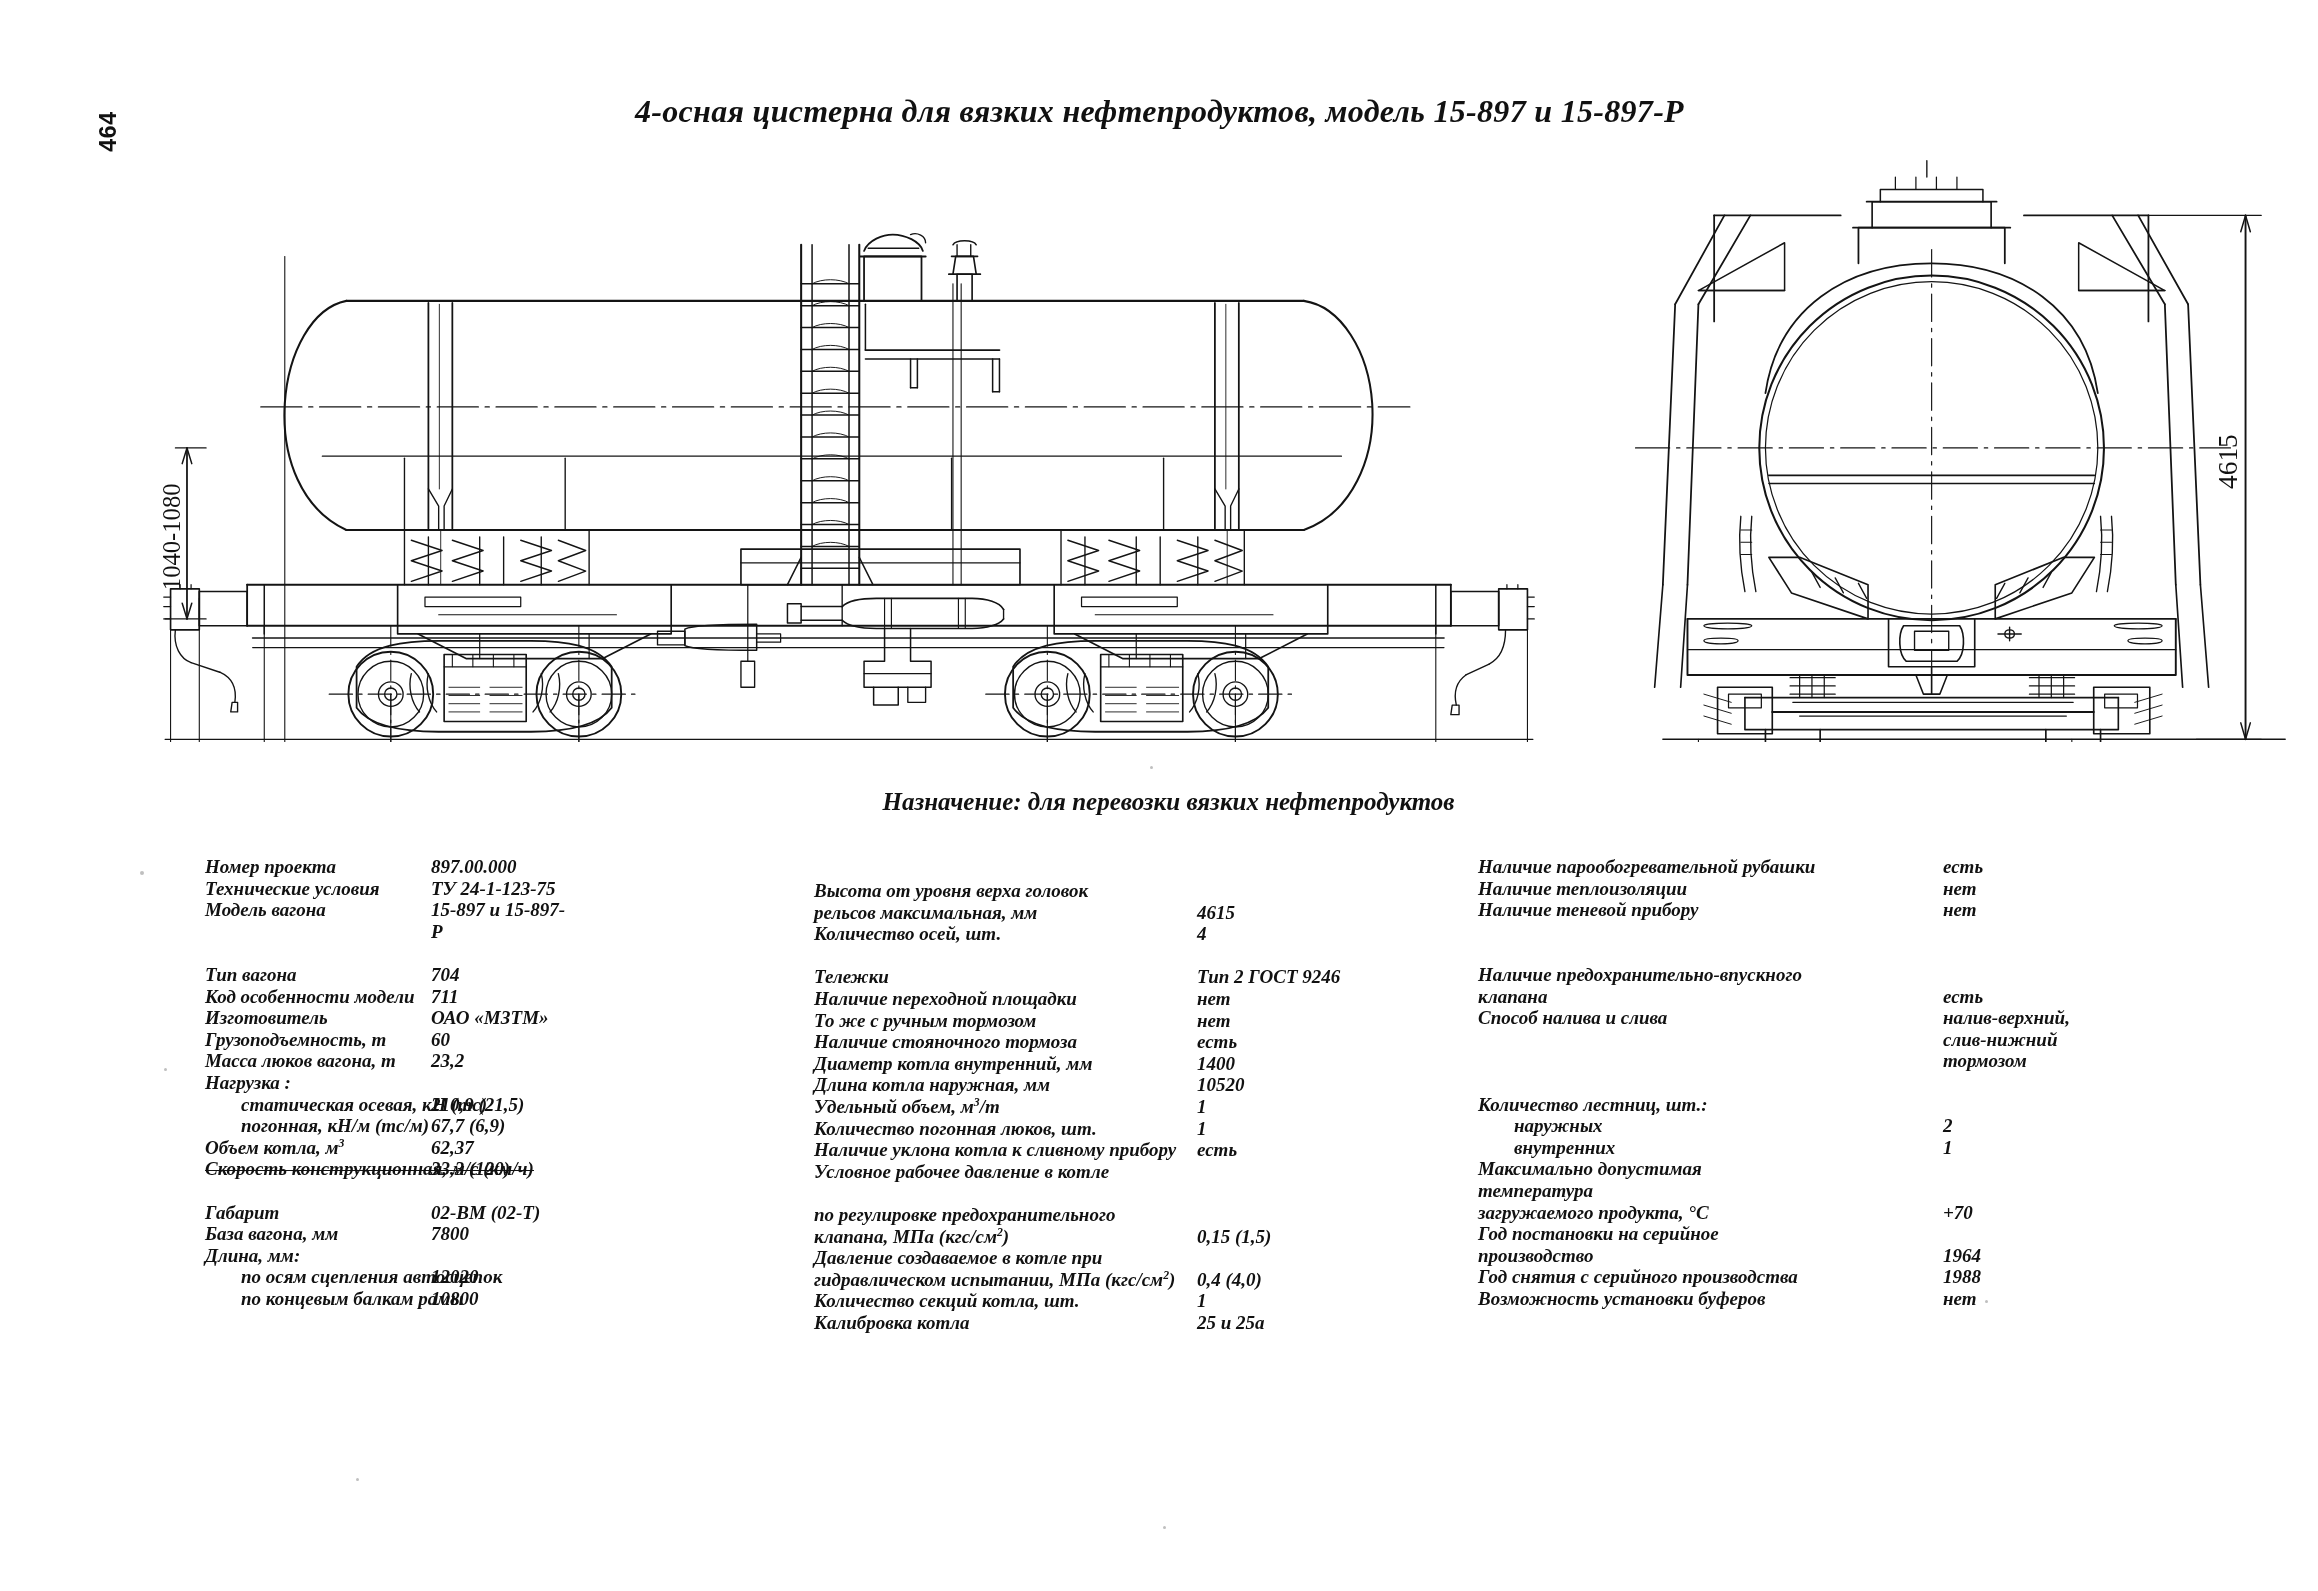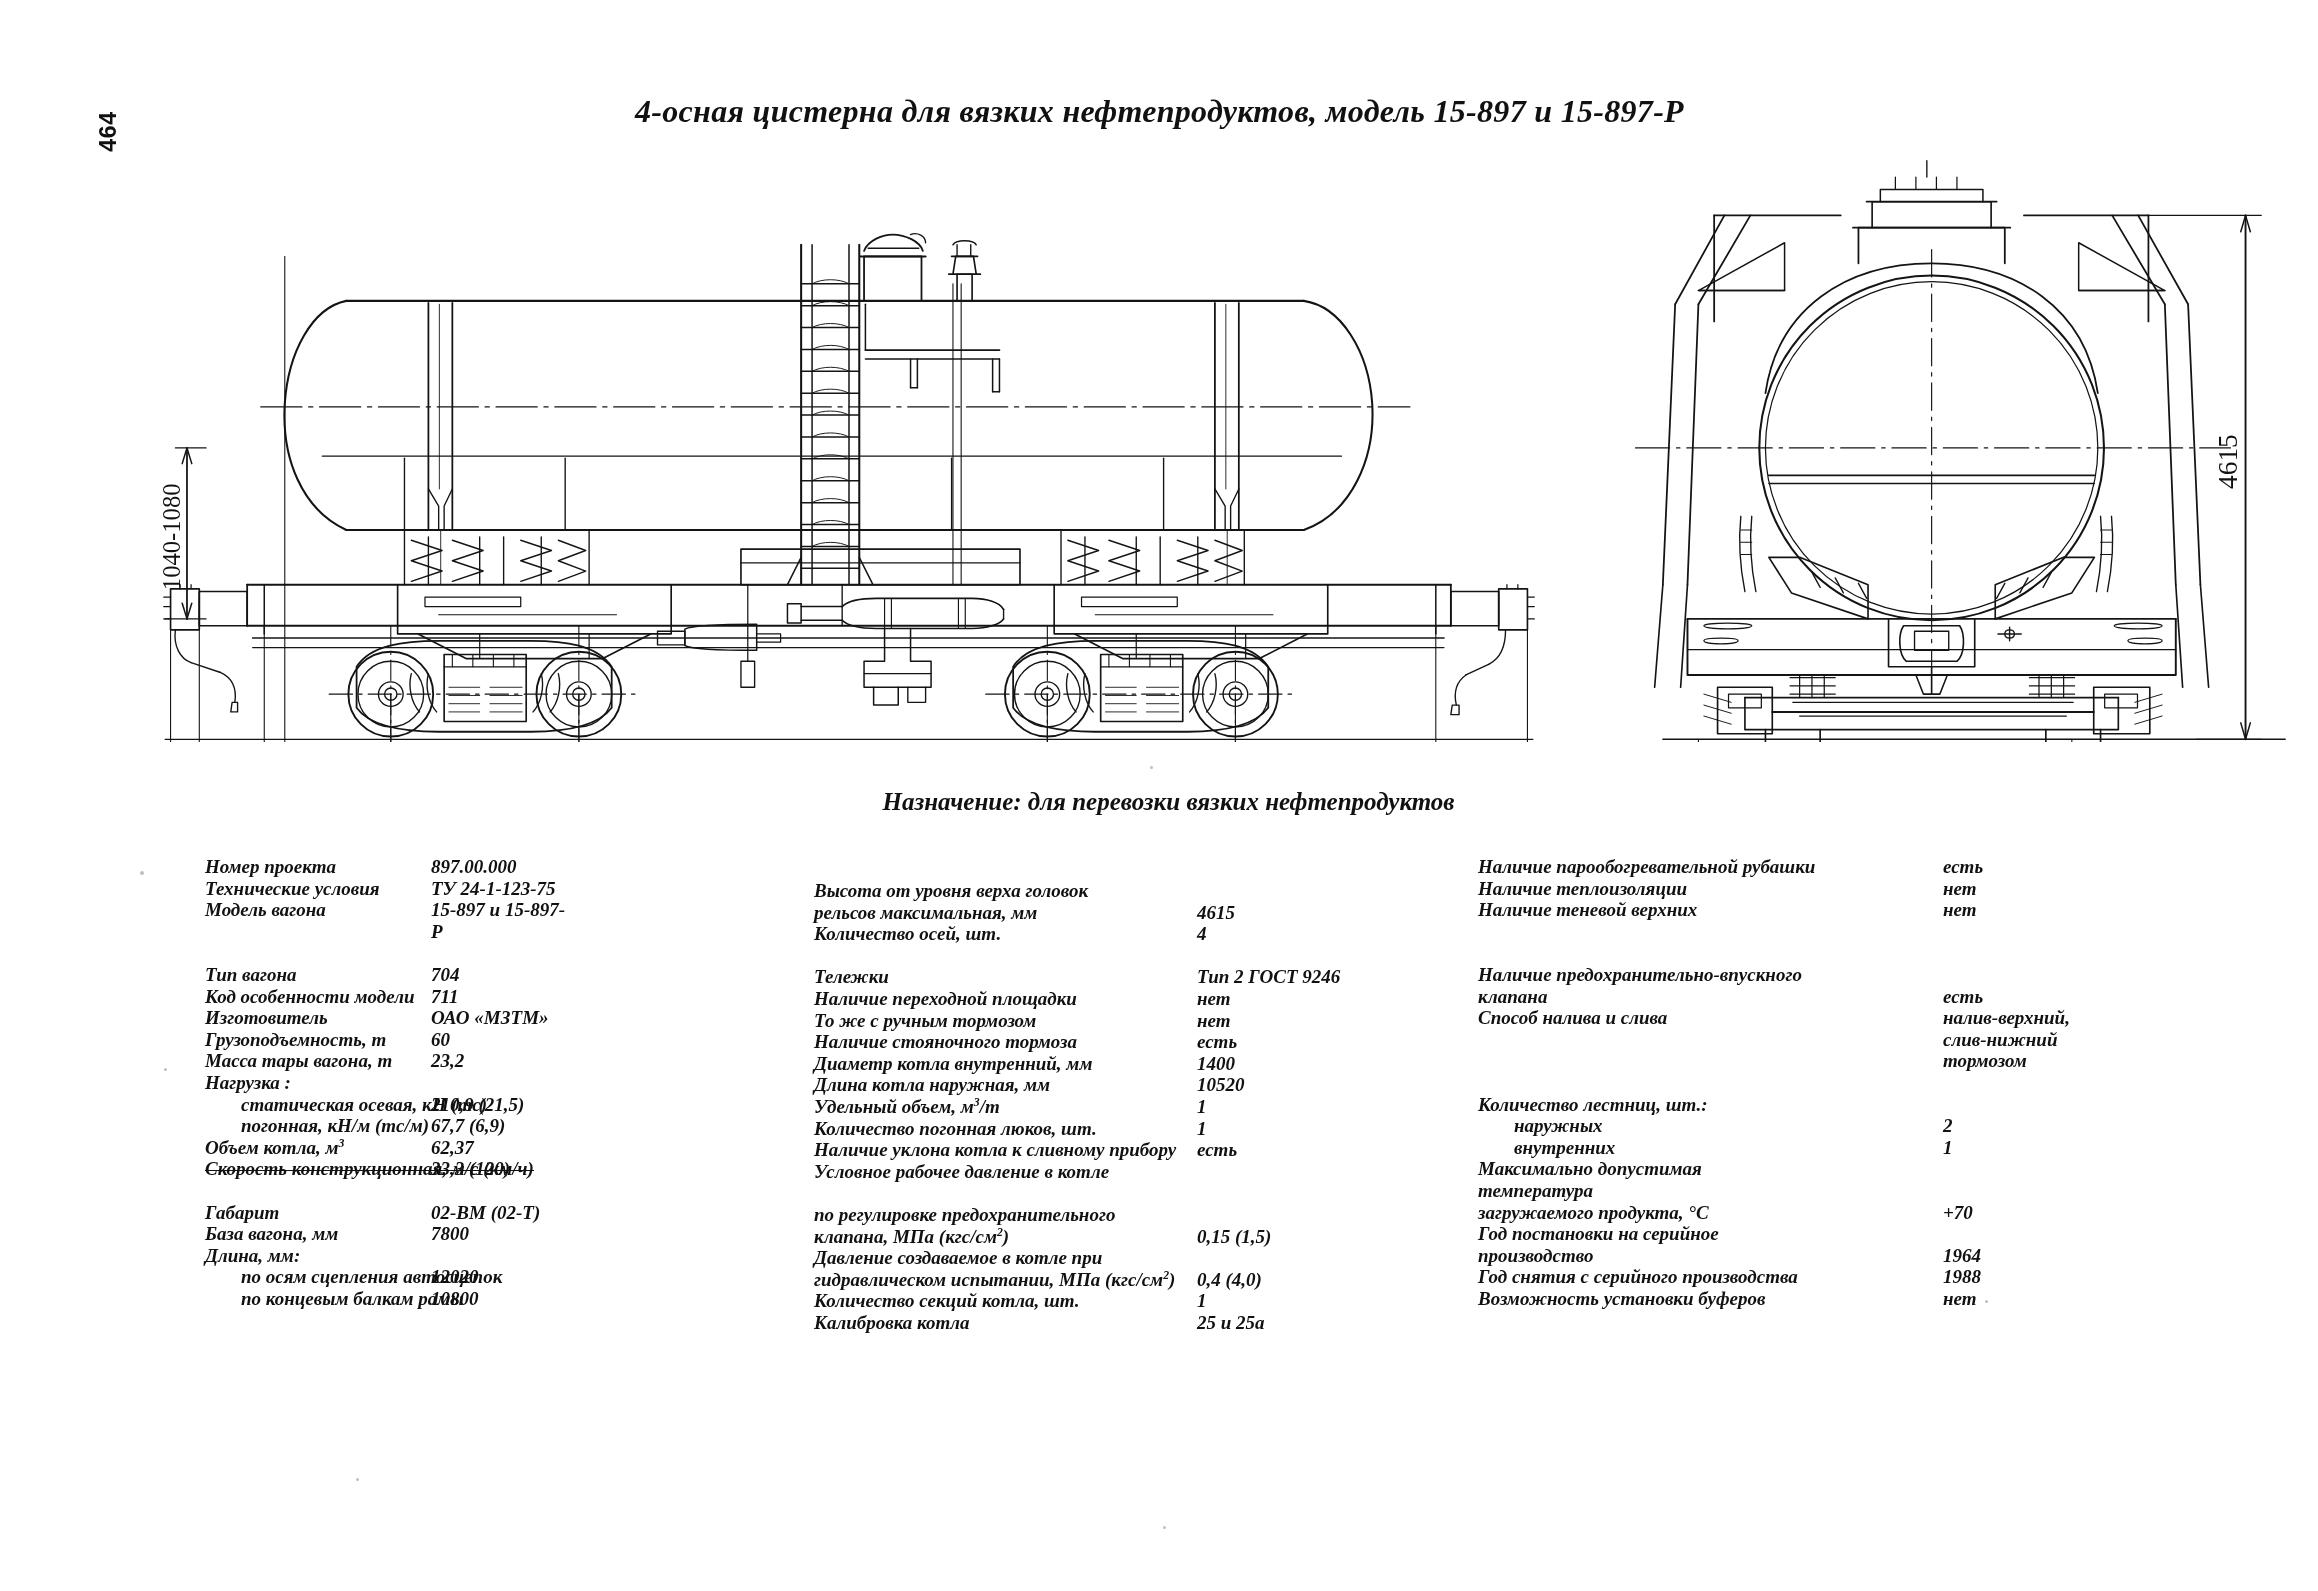--- a/index.html
+++ b/index.html
@@ -585,21 +585,21 @@
   <div class="spec-col c1" id="col1">
       <div class="spec-row"><span class="lbl">Номер проекта</span><span class="val">897.00.000</span></div>
       <div class="spec-row"><span class="lbl">Технические условия</span><span class="val">ТУ 24-1-123-75</span></div>
       <div class="spec-row"><span class="lbl">Модель вагона</span><span class="val">15-897 и 15-897-</span></div>
       <div class="spec-row"><span class="lbl"></span><span class="val">Р</span></div>
       <div class="spec-row"><span class="lbl"></span><span class="val"></span></div>
       <div class="spec-row"><span class="lbl">Тип вагона</span><span class="val">704</span></div>
       <div class="spec-row"><span class="lbl">Код особенности модели</span><span class="val">711</span></div>
       <div class="spec-row"><span class="lbl">Изготовитель</span><span class="val">ОАО «МЗТМ»</span></div>
       <div class="spec-row"><span class="lbl">Грузоподъемность, т</span><span class="val">60</span></div>
-      <div class="spec-row"><span class="lbl">Масса тары вагона, т</span><span class="val">23,2</span></div>
+      <div class="spec-row"><span class="lbl">Масса люков вагона, т</span><span class="val">23,2</span></div>
       <div class="spec-row"><span class="lbl">Нагрузка :</span><span class="val"></span></div>
       <div class="spec-row"><span class="lbl indent-1">статическая осевая, кН (тс)</span><span class="val">210,9 (21,5)</span></div>
       <div class="spec-row"><span class="lbl indent-1">погонная, кН/м (тс/м)</span><span class="val">67,7 (6,9)</span></div>
       <div class="spec-row"><span class="lbl">Объем котла, м<sup>3</sup></span><span class="val">62,37</span></div>
       <div class="spec-row"><span class="lbl strike-through">Скорость конструкционная, м/с (км/ч)</span><span class="val">33,3 (120)</span></div>
       <div class="spec-row"><span class="lbl"></span><span class="val"></span></div>
       <div class="spec-row"><span class="lbl">Габарит</span><span class="val">02-ВМ (02-Т)</span></div>
       <div class="spec-row"><span class="lbl">База вагона,  мм</span><span class="val">7800</span></div>
       <div class="spec-row"><span class="lbl">Длина,  мм:</span><span class="val"></span></div>
       <div class="spec-row"><span class="lbl indent-1">по осям сцепления автосцепок</span><span class="val">12020</span></div>
@@ -624,21 +624,21 @@
       <div class="spec-row"><span class="lbl">по регулировке предохранительного</span><span class="val"></span></div>
       <div class="spec-row"><span class="lbl">клапана, МПа (кгс/см<sup>2</sup>)</span><span class="val">0,15 (1,5)</span></div>
       <div class="spec-row"><span class="lbl">Давление создаваемое в котле при</span><span class="val"></span></div>
       <div class="spec-row"><span class="lbl">гидравлическом испытании, МПа (кгс/см<sup>2</sup>)</span><span class="val">0,4 (4,0)</span></div>
       <div class="spec-row"><span class="lbl">Количество секций котла, шт.</span><span class="val">1</span></div>
       <div class="spec-row"><span class="lbl">Калибровка котла</span><span class="val">25 и 25а</span></div>
     </div>
   <div class="spec-col c3" id="col3">
       <div class="spec-row"><span class="lbl">Наличие парообогревательной рубашки</span><span class="val">есть</span></div>
       <div class="spec-row"><span class="lbl">Наличие теплоизоляции</span><span class="val">нет</span></div>
-      <div class="spec-row"><span class="lbl">Наличие теневой верхних</span><span class="val">нет</span></div>
+      <div class="spec-row"><span class="lbl">Наличие теневой прибору</span><span class="val">нет</span></div>
       <div class="spec-row"><span class="lbl"></span><span class="val"></span></div>
       <div class="spec-row"><span class="lbl"></span><span class="val"></span></div>
       <div class="spec-row"><span class="lbl">Наличие предохранительно-впускного</span><span class="val"></span></div>
       <div class="spec-row"><span class="lbl">клапана</span><span class="val">есть</span></div>
       <div class="spec-row"><span class="lbl">Способ налива и слива</span><span class="val">налив-верхний,</span></div>
       <div class="spec-row"><span class="lbl"></span><span class="val">слив-нижний</span></div>
       <div class="spec-row"><span class="lbl"></span><span class="val">тормозом</span></div>
       <div class="spec-row"><span class="lbl"></span><span class="val"></span></div>
       <div class="spec-row"><span class="lbl">Количество лестниц, шт.:</span><span class="val"></span></div>
       <div class="spec-row"><span class="lbl indent-1">наружных</span><span class="val">2</span></div>

